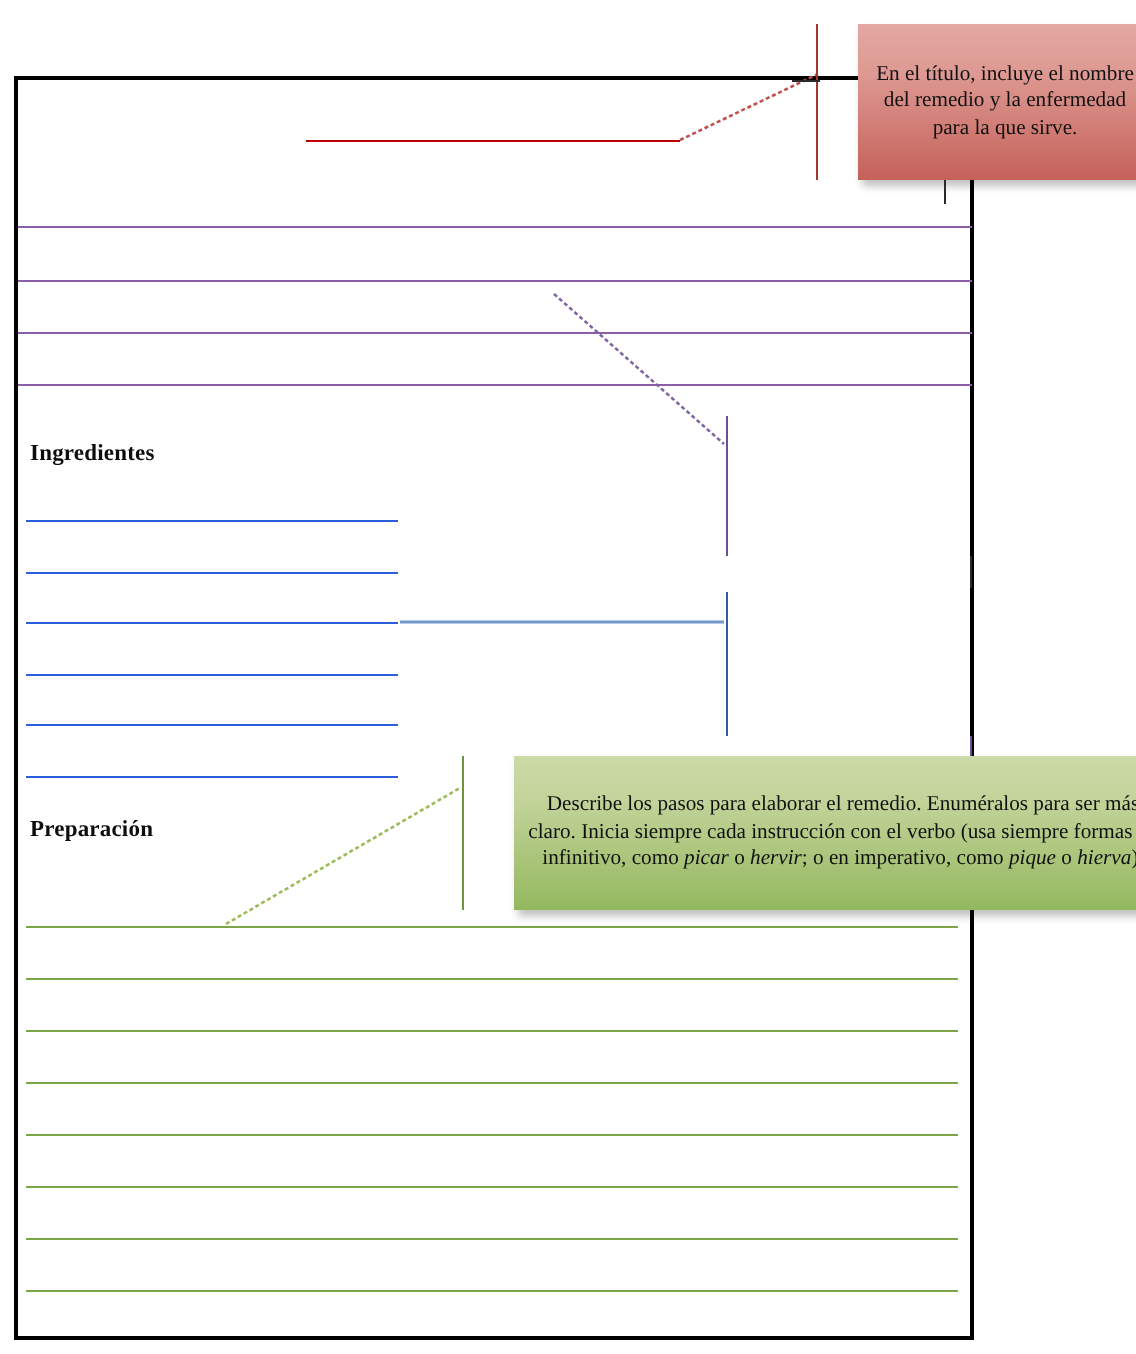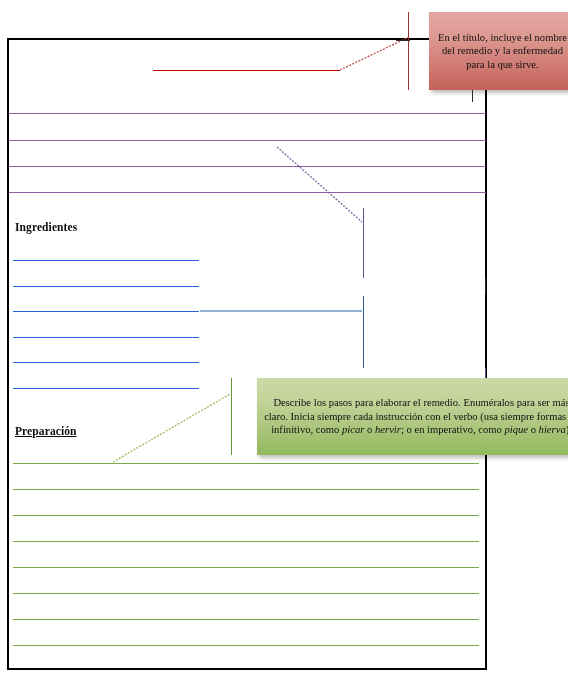--- a/index.html
+++ b/index.html
@@ -105,21 +105,21 @@
 
   <div class="section-label" style="left:15px;top:221px;">Ingredientes</div>
 
   <div class="rule rule-blue" style="left:13px;top:260px;width:186px;"></div>
   <div class="rule rule-blue" style="left:13px;top:286px;width:186px;"></div>
   <div class="rule rule-blue" style="left:13px;top:311px;width:186px;"></div>
   <div class="rule rule-blue" style="left:13px;top:337px;width:186px;"></div>
   <div class="rule rule-blue" style="left:13px;top:362px;width:186px;"></div>
   <div class="rule rule-blue" style="left:13px;top:388px;width:186px;"></div>
 
-  <div class="section-label" style="left:15px;top:425px;text-decoration:underline;">Preparación</div>
+  <div class="section-label" style="left:15px;top:409px;">Preparación</div>
 
   <div class="rule rule-green" style="left:13px;top:463px;width:466px;"></div>
   <div class="rule rule-green" style="left:13px;top:489px;width:466px;"></div>
   <div class="rule rule-green" style="left:13px;top:515px;width:466px;"></div>
   <div class="rule rule-green" style="left:13px;top:541px;width:466px;"></div>
   <div class="rule rule-green" style="left:13px;top:567px;width:466px;"></div>
   <div class="rule rule-green" style="left:13px;top:593px;width:466px;"></div>
   <div class="rule rule-green" style="left:13px;top:619px;width:466px;"></div>
   <div class="rule rule-green" style="left:13px;top:645px;width:466px;"></div>
 

